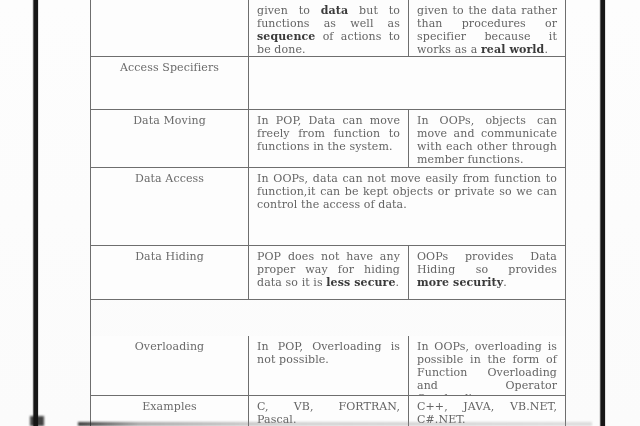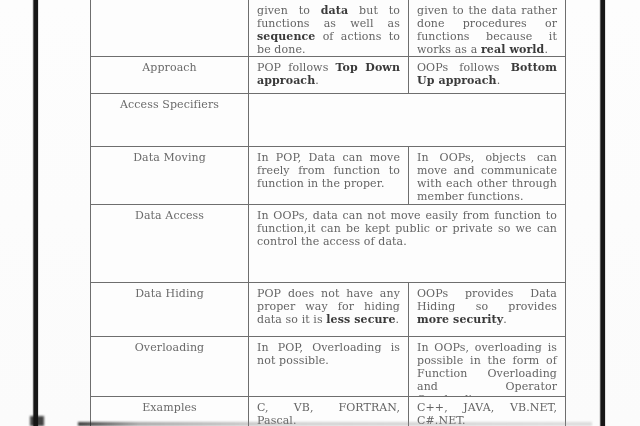--- a/index.html
+++ b/index.html
@@ -80,45 +80,40 @@
 </head>
 <body>
 
 <div class="page">
   <div class="edge-line edge-left"></div>
   <div class="edge-line edge-right"></div>
   <div class="comp-table" id="comp-table">
       <div class="t-row" style="height: 57px;">
         <div class="cell c-feature"></div>
         <div class="cell c-pop"><span>given to </span><b>data</b><span> but to functions as well as </span><b>sequence</b><span> of actions to be done.</span></div>
-        <div class="cell c-oops"><span>given to the data rather done procedures or functions because it works as a </span><b>real world</b><span>.</span></div>
-      </div>
-      <div class="t-row" style="height: 37px;">
-        <div class="cell c-feature">Approach</div>
-        <div class="cell c-pop"><span>POP follows </span><b>Top Down approach</b><span>.</span></div>
-        <div class="cell c-oops"><span>OOPs follows </span><b>Bottom Up approach</b><span>.</span></div>
+        <div class="cell c-oops"><span>given to the data rather than procedures or specifier because it works as a </span><b>real world</b><span>.</span></div>
       </div>
       <div class="t-row" style="height: 53px;">
         <div class="cell c-feature">Access Specifiers</div>
       </div>
       <div class="t-row" style="height: 58px; justify-content: center;">
         <div class="cell c-feature">Data Moving</div>
-        <div class="cell c-pop"><span>In POP, Data can move freely from function to function in the proper.</span></div>
+        <div class="cell c-pop"><span>In POP, Data can move freely from function to functions in the system.</span></div>
         <div class="cell c-oops"><span>In OOPs, objects can move and communicate with each other through member functions.</span></div>
       </div>
       <div class="t-row" style="height: 78px;">
         <div class="cell c-feature">Data Access</div>
-        <div class="cell c-oops"><span>In OOPs, data can not move easily from function to function,it can be kept public or private so we can control the access of data.</span></div>
+        <div class="cell c-oops"><span>In OOPs, data can not move easily from function to function,it can be kept objects or private so we can control the access of data.</span></div>
       </div>
       <div class="t-row" style="height: 54px;">
         <div class="cell c-feature">Data Hiding</div>
         <div class="cell c-pop"><span>POP does not have any proper way for hiding data so it is </span><b>less secure</b><span>.</span></div>
         <div class="cell c-oops"><span>OOPs provides Data Hiding so provides </span><b>more security</b><span>.</span></div>
       </div>
-      <div class="t-row" style="height: 60px;">
+      <div class="t-row" style="height: 60px; margin-top: 36px;">
         <div class="cell c-feature">Overloading</div>
         <div class="cell c-pop"><span>In POP, Overloading is not possible.</span></div>
         <div class="cell c-oops"><span>In OOPs, overloading is possible in the form of Function Overloading and Operator Overloading.</span></div>
       </div>
       <div class="t-row" style="height: 46px; border-bottom: none;">
         <div class="cell c-feature">Examples</div>
         <div class="cell c-pop"><span>C, VB, FORTRAN, Pascal.</span></div>
         <div class="cell c-oops"><span>C++, JAVA, VB.NET, C#.NET.</span></div>
       </div>
     </div>

